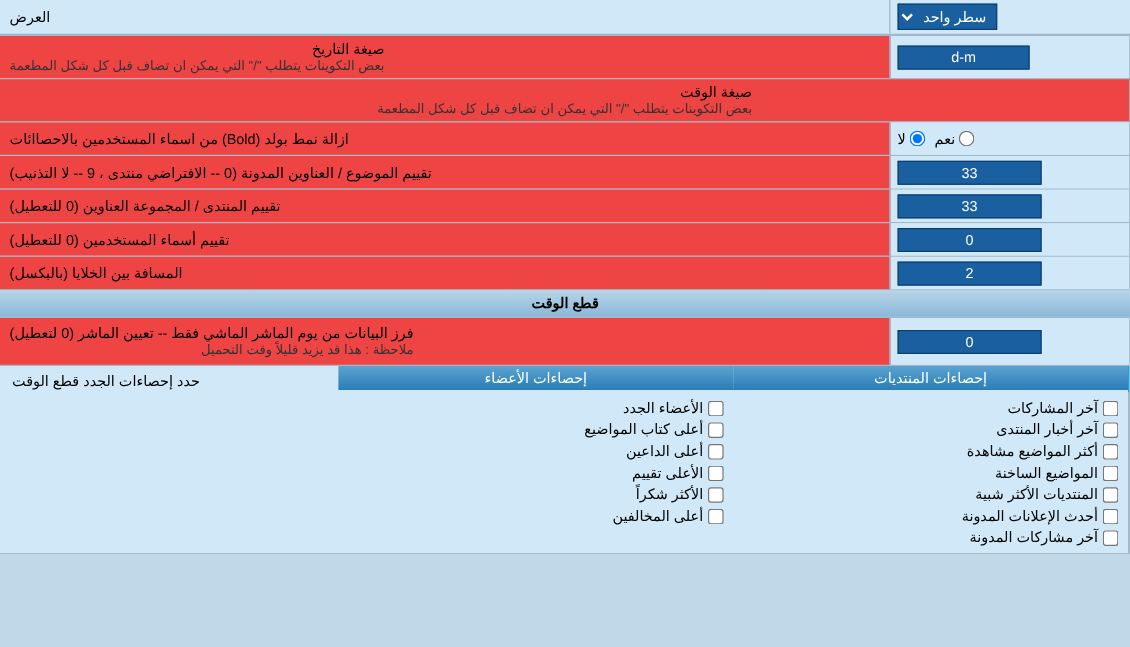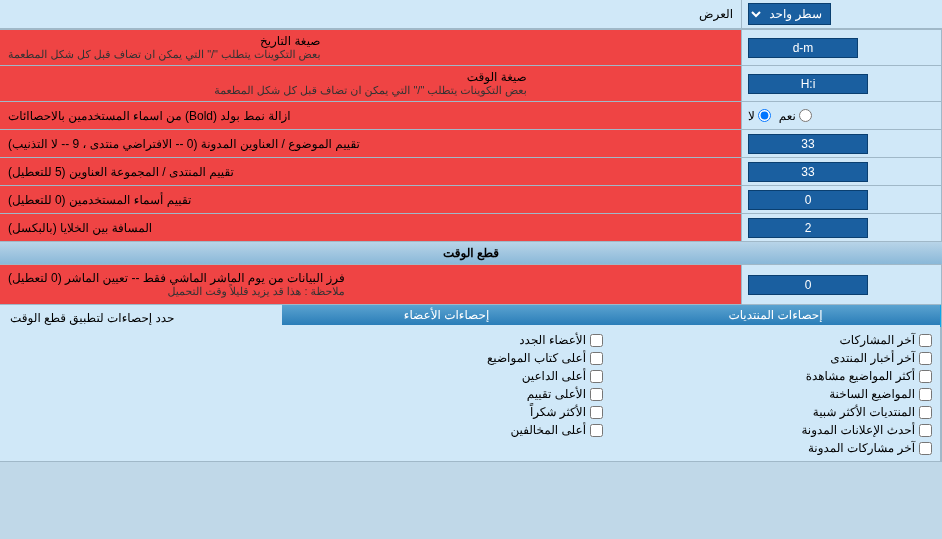--- a/index.html
+++ b/index.html
@@ -99,20 +99,21 @@
       width: 100%;
       border-bottom: 2px solid #a0b8c8;
       min-height: 26px;
     }
     .top-label {
       flex: 1;
       background: #d0e8f8;
       padding: 4px 8px;
       display: flex;
       align-items: center;
+      justify-content: flex-end;
       border-right: 1px solid #a0b8c8;
       font-size: 12px;
     }
     .top-select-cell {
       width: 200px;
       background: #d0e8f8;
       padding: 3px 6px;
       display: flex;
       align-items: center;
       justify-content: flex-end;
@@ -144,23 +145,20 @@
     </div>
     <div class="label-cell" style="flex:1;">
       <div>
         <div>صيغة التاريخ</div>
         <div class="note-text">بعض التكوينات يتطلب "/" التي يمكن ان تضاف قبل كل شكل المطعمة</div>
       </div>
     </div>
   </div>
 
   <div class="row">
-    <div class="input-cell" style="width:200px;">
-      <div class="input-box" style="width:120px;">H:i</div>
-    </div>
     <div class="label-cell" style="flex:1;justify-content:center;">
       <div>
         <div>صيغة الوقت</div>
         <div class="note-text">بعض التكوينات يتطلب "/" التي يمكن ان تضاف قبل كل شكل المطعمة</div>
       </div>
     </div>
   </div>
 
   <div class="row">
     <div class="input-cell" style="width:200px;">
@@ -187,21 +185,21 @@
     <div class="label-cell" style="flex:1;">
       <span>تقييم الموضوع / العناوين المدونة (0 -- الافتراضي منتدى ، 9 -- لا التذنيب)</span>
     </div>
   </div>
 
   <div class="row">
     <div class="input-cell" style="width:200px;">
       <div class="input-box" style="width:120px;">33</div>
     </div>
     <div class="label-cell" style="flex:1;">
-      <span>تقييم المنتدى / المجموعة العناوين (5 للتعطيل)</span>
+      <span>تقييم المنتدى / المجموعة العناوين (0 للتعطيل)</span>
     </div>
   </div>
 
   <div class="row">
     <div class="input-cell" style="width:200px;">
       <div class="input-box" style="width:120px;">0</div>
     </div>
     <div class="label-cell" style="flex:1;">
       <span>تقييم أسماء المستخدمين (0 للتعطيل)</span>
     </div>
@@ -301,17 +299,17 @@
           </div>
           <div class="checkbox-item">
             <input type="checkbox" style="">
             <span>أعلى المخالفين</span>
           </div>
         </div>
       </div>
     </div>
 
     <div style="flex:1; padding:6px 10px; display:flex; align-items:flex-start; justify-content:flex-end; text-align:right;">
-      <span>حدد إحصاءات لتطبيق قطع الوقت</span>
+      <span>حدد إحصاءات الجدد قطع الوقت</span>
     </div>
   </div>
 
 </div>
 
 </body></html>

